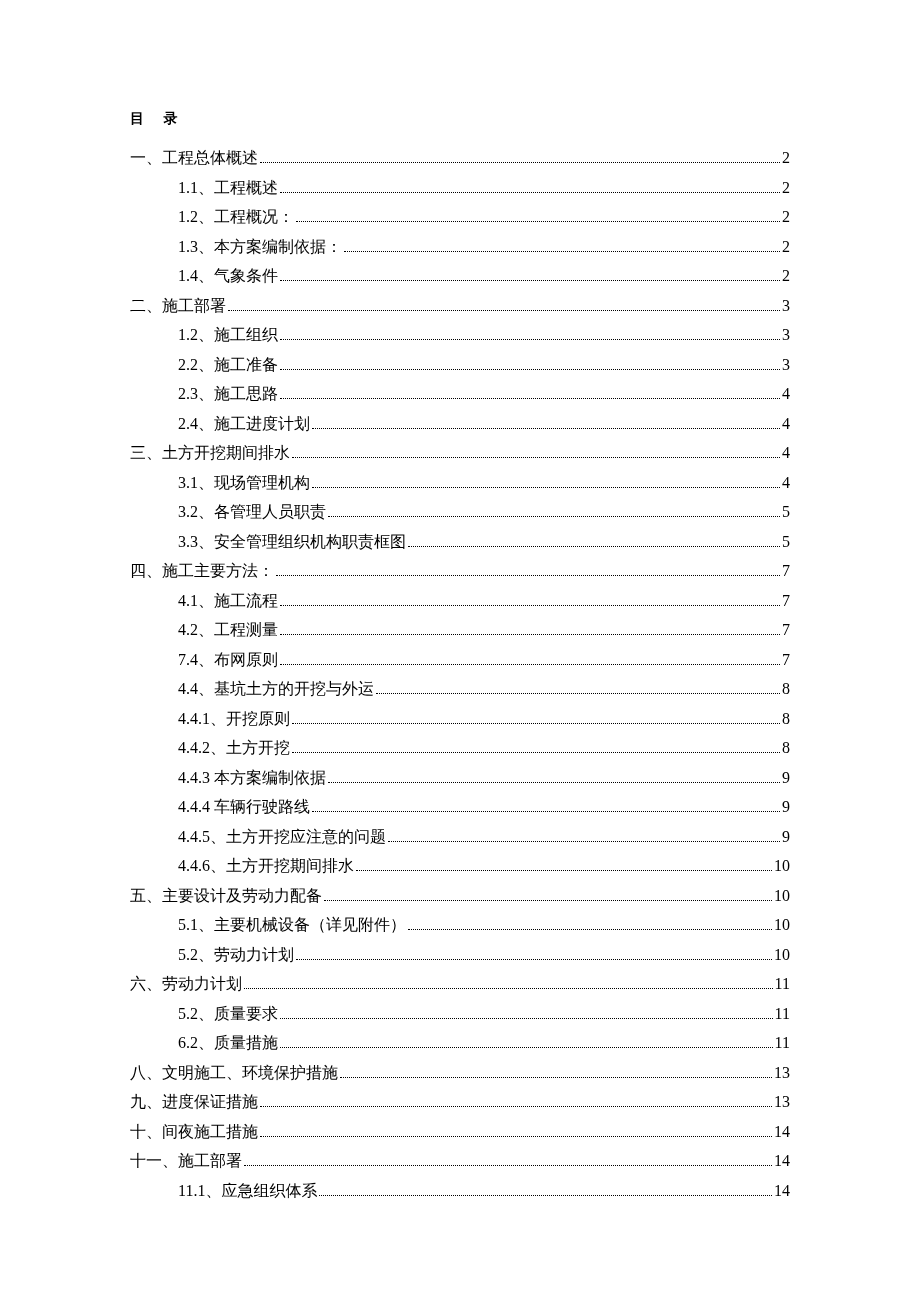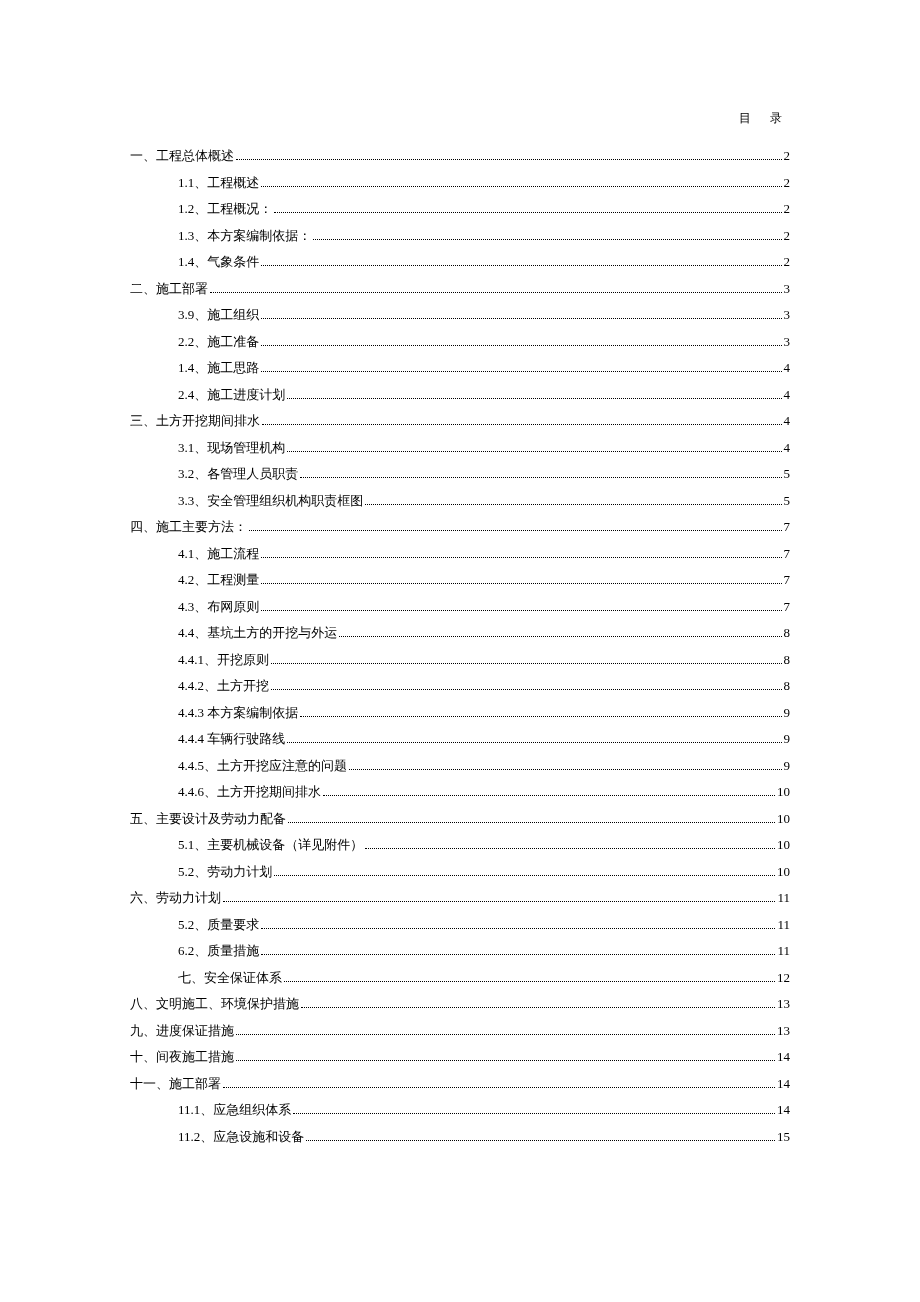--- a/index.html
+++ b/index.html
@@ -12,30 +12,30 @@
       height: 1302px;
       background: #ffffff;
       font-family: "SimSun", "宋体", serif;
       color: #000000;
       position: relative;
     }
     .page {
       padding: 110px 130px 80px 130px;
     }
     .title {
-      text-align: right;
-      font-size: 12px;
-      font-weight: normal;
+      text-align: left;
+      font-size: 14px;
+      font-weight: bold;
       letter-spacing: 8px;
       margin-bottom: 22px;
     }
     .toc-line {
       display: flex;
       align-items: baseline;
-      font-size: 13px;
+      font-size: 16px;
       line-height: 1;
       margin-bottom: 13.5px;
       white-space: nowrap;
     }
     .toc-line.level-0 {
       padding-left: 0;
     }
     .toc-line.level-1 {
       padding-left: 48px;
       font-family: Liberation Serif, serif;
@@ -84,31 +84,31 @@
         <span class="toc-label">1.4、气象条件</span>
         <span class="toc-dots"></span>
         <span class="toc-page">2</span>
       </div>
       <div class="toc-line level-0">
         <span class="toc-label">二、施工部署</span>
         <span class="toc-dots"></span>
         <span class="toc-page">3</span>
       </div>
       <div class="toc-line level-1">
-        <span class="toc-label">3.9、施工组织</span>
+        <span class="toc-label">1.2、施工组织</span>
         <span class="toc-dots"></span>
         <span class="toc-page">3</span>
       </div>
       <div class="toc-line level-1">
         <span class="toc-label">2.2、施工准备</span>
         <span class="toc-dots"></span>
         <span class="toc-page">3</span>
       </div>
       <div class="toc-line level-1">
-        <span class="toc-label">1.4、施工思路</span>
+        <span class="toc-label">2.3、施工思路</span>
         <span class="toc-dots"></span>
         <span class="toc-page">4</span>
       </div>
       <div class="toc-line level-1">
         <span class="toc-label">2.4、施工进度计划</span>
         <span class="toc-dots"></span>
         <span class="toc-page">4</span>
       </div>
       <div class="toc-line level-0">
         <span class="toc-label">三、土方开挖期间排水</span>
@@ -139,21 +139,21 @@
         <span class="toc-label">4.1、施工流程</span>
         <span class="toc-dots"></span>
         <span class="toc-page">7</span>
       </div>
       <div class="toc-line level-1">
         <span class="toc-label">4.2、工程测量</span>
         <span class="toc-dots"></span>
         <span class="toc-page">7</span>
       </div>
       <div class="toc-line level-1">
-        <span class="toc-label">4.3、布网原则</span>
+        <span class="toc-label">7.4、布网原则</span>
         <span class="toc-dots"></span>
         <span class="toc-page">7</span>
       </div>
       <div class="toc-line level-1">
         <span class="toc-label">4.4、基坑土方的开挖与外运</span>
         <span class="toc-dots"></span>
         <span class="toc-page">8</span>
       </div>
       <div class="toc-line level-1">
         <span class="toc-label">4.4.1、开挖原则</span>
@@ -208,25 +208,20 @@
       <div class="toc-line level-1">
         <span class="toc-label">5.2、质量要求</span>
         <span class="toc-dots"></span>
         <span class="toc-page">11</span>
       </div>
       <div class="toc-line level-1">
         <span class="toc-label">6.2、质量措施</span>
         <span class="toc-dots"></span>
         <span class="toc-page">11</span>
       </div>
-      <div class="toc-line level-1">
-        <span class="toc-label">七、安全保证体系</span>
-        <span class="toc-dots"></span>
-        <span class="toc-page">12</span>
-      </div>
       <div class="toc-line level-0">
         <span class="toc-label">八、文明施工、环境保护措施</span>
         <span class="toc-dots"></span>
         <span class="toc-page">13</span>
       </div>
       <div class="toc-line level-0">
         <span class="toc-label">九、进度保证措施</span>
         <span class="toc-dots"></span>
         <span class="toc-page">13</span>
       </div>
@@ -237,20 +232,15 @@
       </div>
       <div class="toc-line level-0">
         <span class="toc-label">十一、施工部署</span>
         <span class="toc-dots"></span>
         <span class="toc-page">14</span>
       </div>
       <div class="toc-line level-1">
         <span class="toc-label">11.1、应急组织体系</span>
         <span class="toc-dots"></span>
         <span class="toc-page">14</span>
-      </div>
-      <div class="toc-line level-1">
-        <span class="toc-label">11.2、应急设施和设备</span>
-        <span class="toc-dots"></span>
-        <span class="toc-page">15</span>
       </div>
     </div>
 </div>
 
 </body></html>

